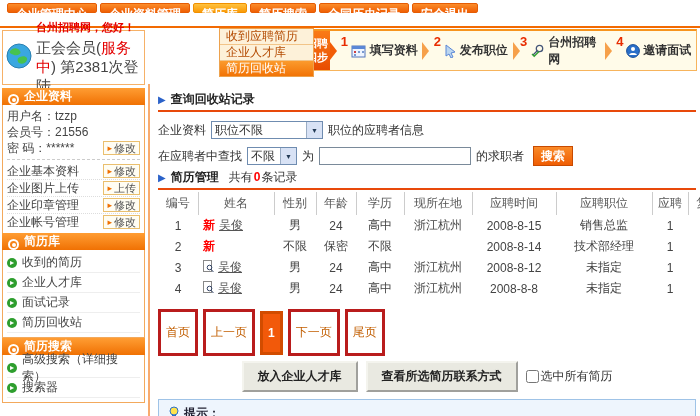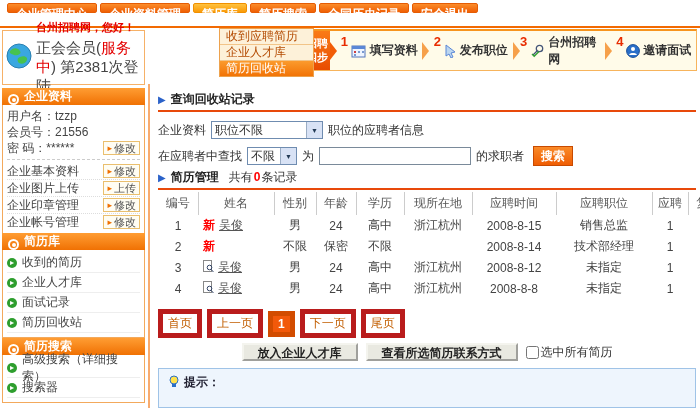--- a/index.html
+++ b/index.html
@@ -78,24 +78,24 @@
     padding:0 7px;font-size:12px;cursor:pointer;margin-left:4px;font-family:inherit}
   .tbl{width:100%;border-collapse:collapse;table-layout:fixed;margin-top:2px}
   .tbl th{font-weight:normal;color:#555;height:21px;font-size:12px;border-right:1px solid #ccc;overflow:hidden;white-space:nowrap}
   .tbl th:last-child{border-right:none}
   .tbl td{height:19px;text-align:center;color:#444;font-size:12px;overflow:hidden;white-space:nowrap}
   .name-cell{display:flex;align-items:center;justify-content:flex-start;gap:4px;padding-left:4px}
   .p-link{color:#555;text-decoration:underline;cursor:pointer}
   .new-tag{color:#f00;font-weight:bold}
   .date-cell{color:#555}
   .pager{display:flex;gap:5px;margin-top:10px;align-items:center}
-  .pg{border:5px solid #b91c1c;color:#c25e00;padding:1px 5px;font-size:12px;background:#fff;cursor:pointer}
+  .pg{border:3px solid #b91c1c;color:#c25e00;padding:12px 5px;font-size:12px;background:#fff;cursor:pointer}
   .pg.cur{background:#f2590a;color:#fff;font-weight:bold;border-color:#d24c00}
   .act-row{display:flex;align-items:center;justify-content:center;gap:8px;margin-top:5px}
-  .win-btn{background:#e9e9e1;border:2px outset #f4f4ee;font-weight:bold;font-size:12px;height:18px;padding:0 14px;
+  .win-btn{background:#e9e9e1;border:2px outset #f4f4ee;font-weight:bold;font-size:12px;height:31px;padding:0 14px;
     cursor:pointer;color:#222;font-family:Liberation Sans, sans-serif}
   .chk-lbl{font-size:12px;color:#333;display:flex;align-items:center;gap:2px}
   .tipbox{margin-top:7px;background:#eef5fd;border:1px solid #9fc3e7;padding:5px 9px;height:40px;box-sizing:border-box}
   .tip-title{display:flex;align-items:center;gap:4px;font-weight:bold;color:#223}
   .tip-text{margin-top:3px;color:#333}
   .tip-quote{font-weight:bold}
   input[type=checkbox]{width:13px;height:13px;margin:0}
 </style>
 </head>
 <body>

